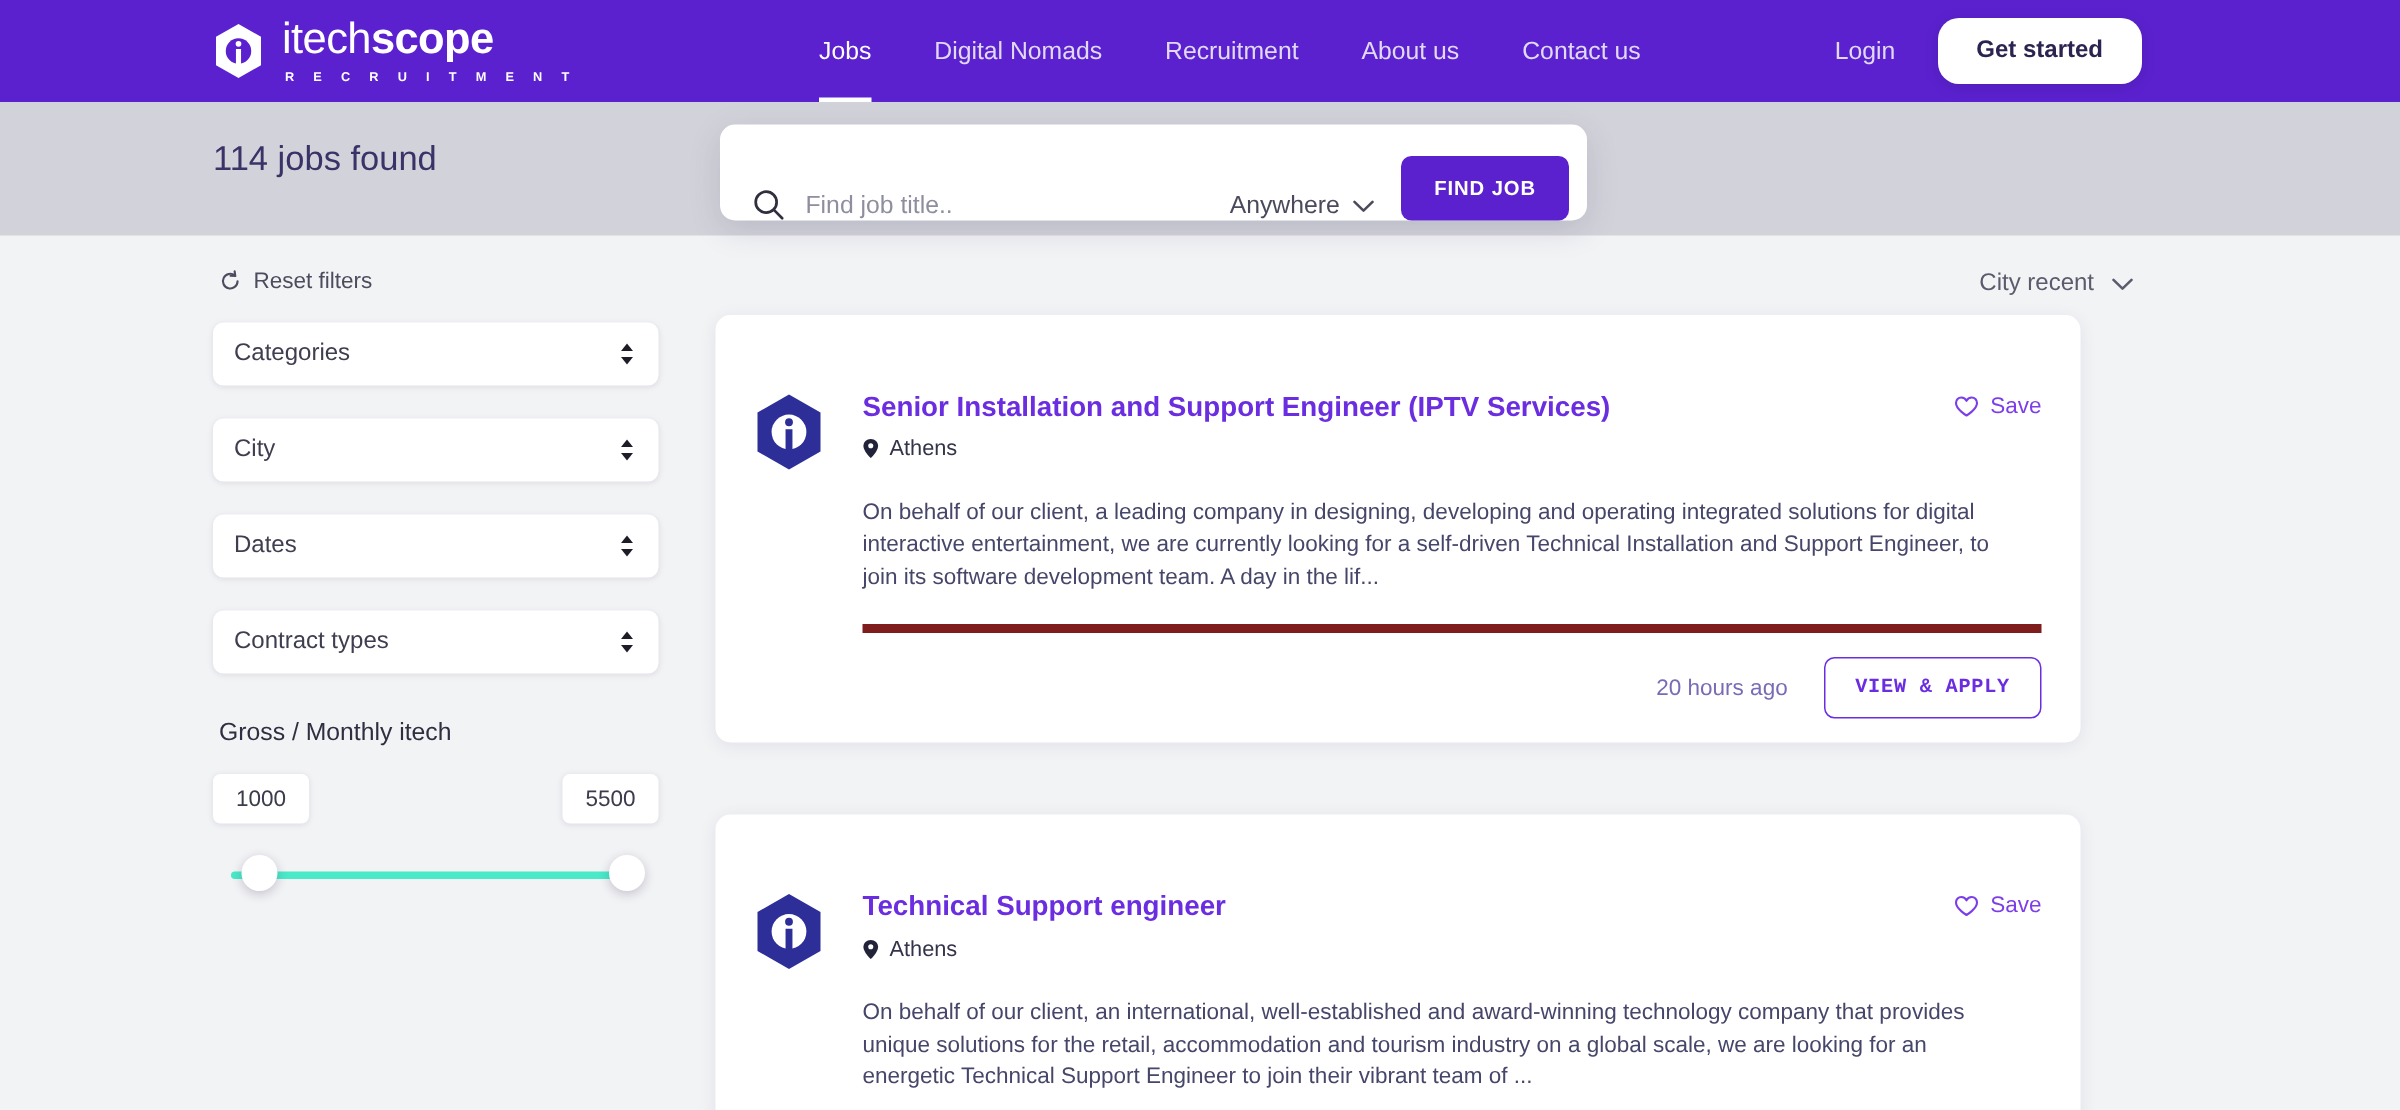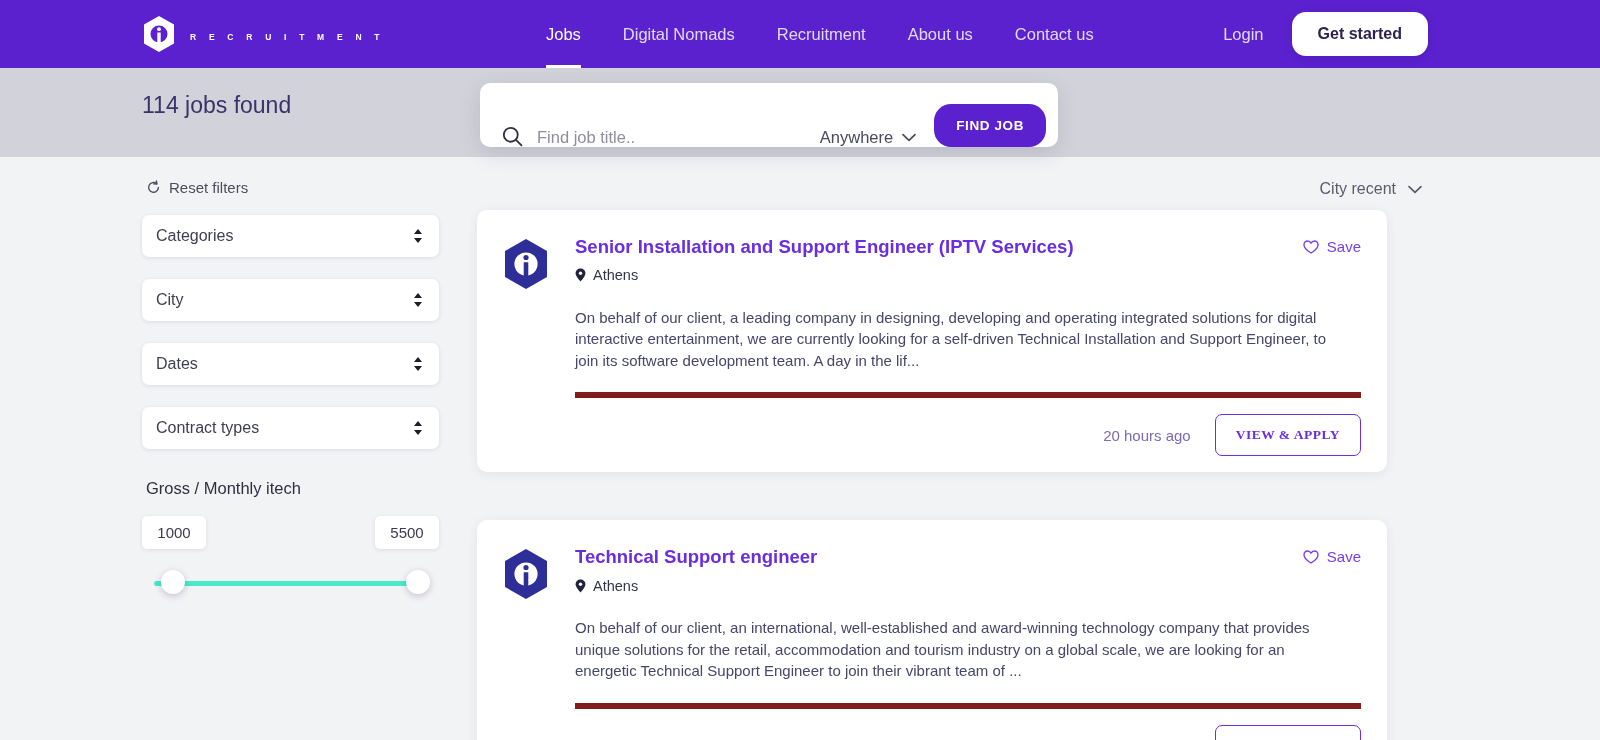--- a/index.html
+++ b/index.html
@@ -145,21 +145,21 @@
     color: #4a4a5c;
     margin-right: 18px;
     cursor: pointer;
     white-space: nowrap;
   }
   .chev-down { width: 14px; height: 9px; display: block; }
   .findjob {
     background: #5b21cf;
     color: #ffffff;
     border: none;
-    border-radius: 17px;
+    border-radius: 7px;
     font-size: 13.5px;
     font-weight: 700;
     letter-spacing: 0.6px;
     padding: 14px 22px;
     cursor: pointer;
     font-family: "Liberation Sans", sans-serif;
   }
 
   
   .content {
@@ -274,21 +274,21 @@
     width: 910px;
   }
   .jobcard {
     background: #ffffff;
     border-radius: 10px;
     box-shadow: 0 2px 12px rgba(30,20,70,0.07);
     padding: 26px 26px 0 26px;
     margin-bottom: 48px;
     position: relative;
   }
-  .jobcard-head { display: flex; align-items: flex-start; }
+  .jobcard-head { display: flex; align-items: flex-start; margin-top: 24px; }
   .job-hex { width: 46px; height: 52px; flex: 0 0 auto; margin-top: 2px; }
   .job-headtext { margin-left: 26px; flex: 1 1 auto; }
   .job-title {
     font-size: 18.5px;
     font-weight: 700;
     color: #6b2de0;
     line-height: 1.2;
     cursor: pointer;
   }
   .job-loc {
@@ -333,36 +333,39 @@
   .apply-btn {
     border: 1.6px solid #6b2de0;
     color: #6b2de0;
     background: #ffffff;
     border-radius: 7px;
     font-size: 13.5px;
     font-weight: 700;
     letter-spacing: 0.5px;
     padding: 12px 20px;
     cursor: pointer;
-    font-family: Liberation Serif, serif;
+    font-family: Liberation Mono, monospace;
   }
 </style>
 </head>
 <body>
 
 <div class="topbar">
 
   <div class="logo-wrap">
     <svg class="logo-hex" viewBox="0 0 34 38">
       <path d="M17 1 L32 9.5 L32 28.5 L17 37 L2 28.5 L2 9.5 Z" fill="#ffffff"></path>
       <circle cx="17" cy="19" r="8.5" fill="#5b21cf"></circle>
       <circle cx="17" cy="14.2" r="1.9" fill="#ffffff"></circle>
       <path d="M15.3 17.6 h3.4 v10.5 l-1.7 2.4 l-1.7 -2.4 Z" fill="#ffffff"></path>
     </svg>
     <div class="logo-text">
+      <div class="logo-word">
+        <i>itech</i><b>scope</b>
+      </div>
       <div class="logo-sub">R E C R U I T M E N T</div>
     </div>
   </div>
 
   <div class="mainnav">
     <div class="navitem active">
         <span>Jobs</span>
       </div>
     <div class="navitem">
         <span>Digital Nomads</span>

